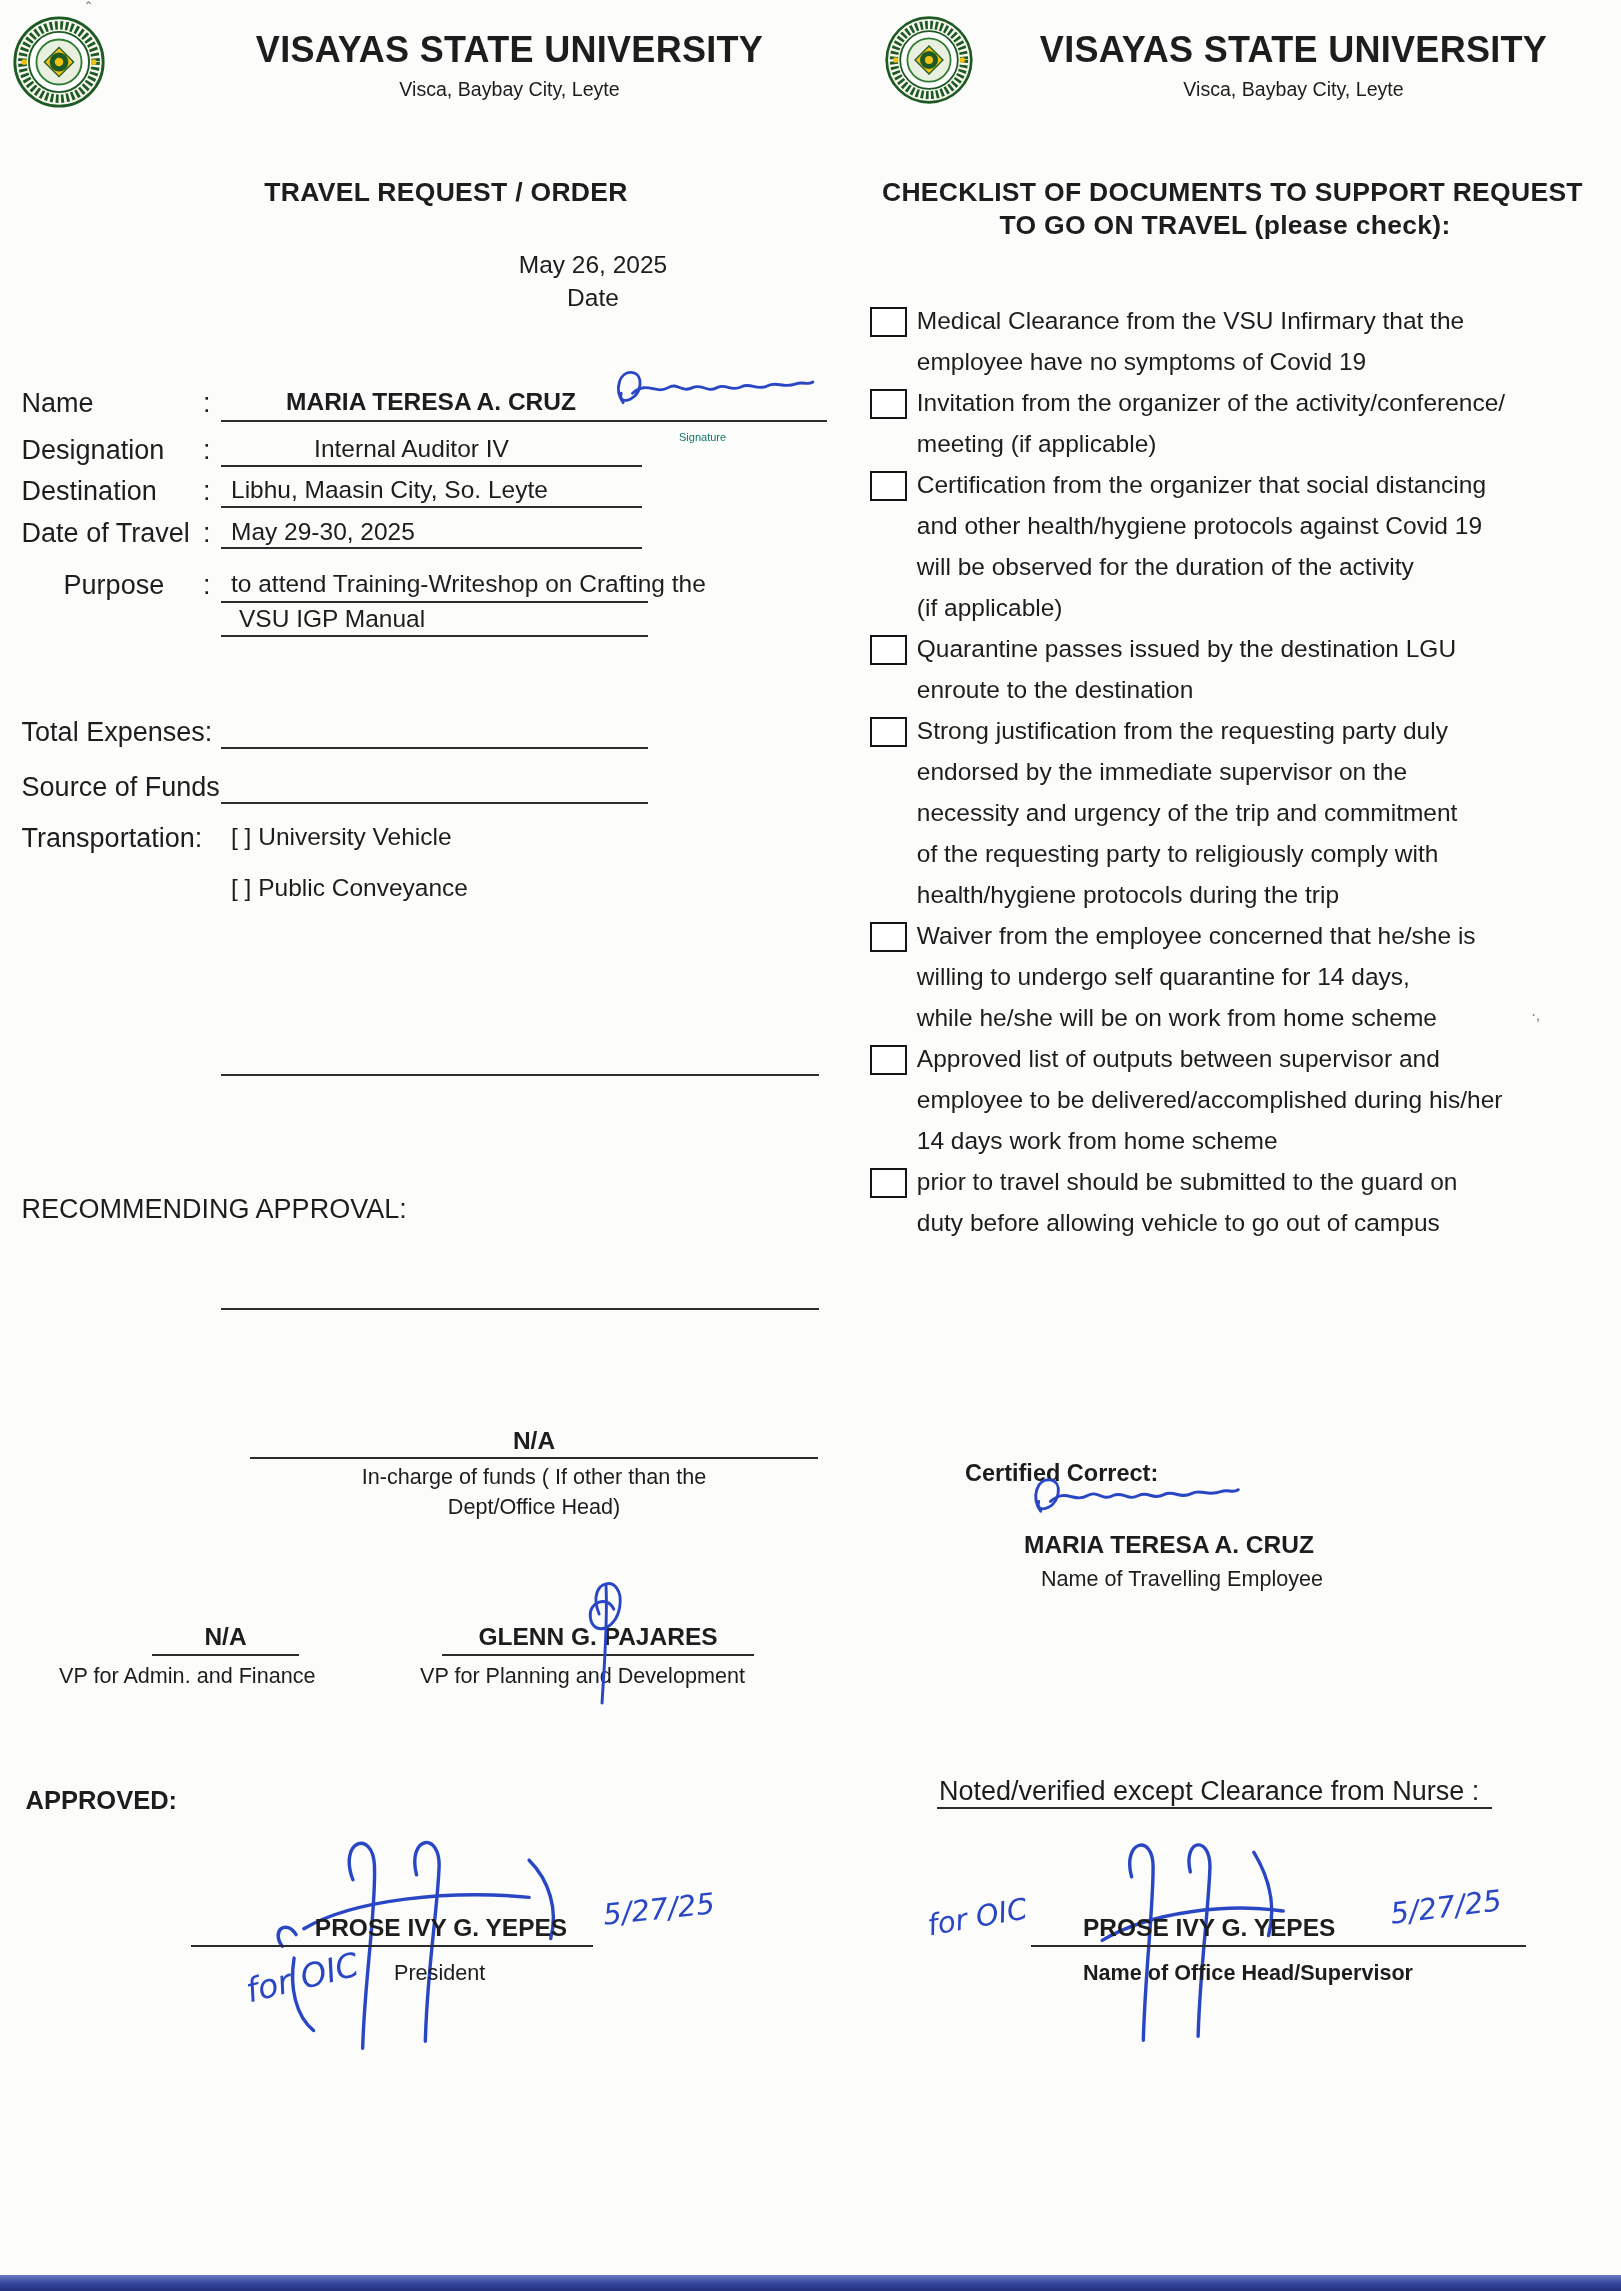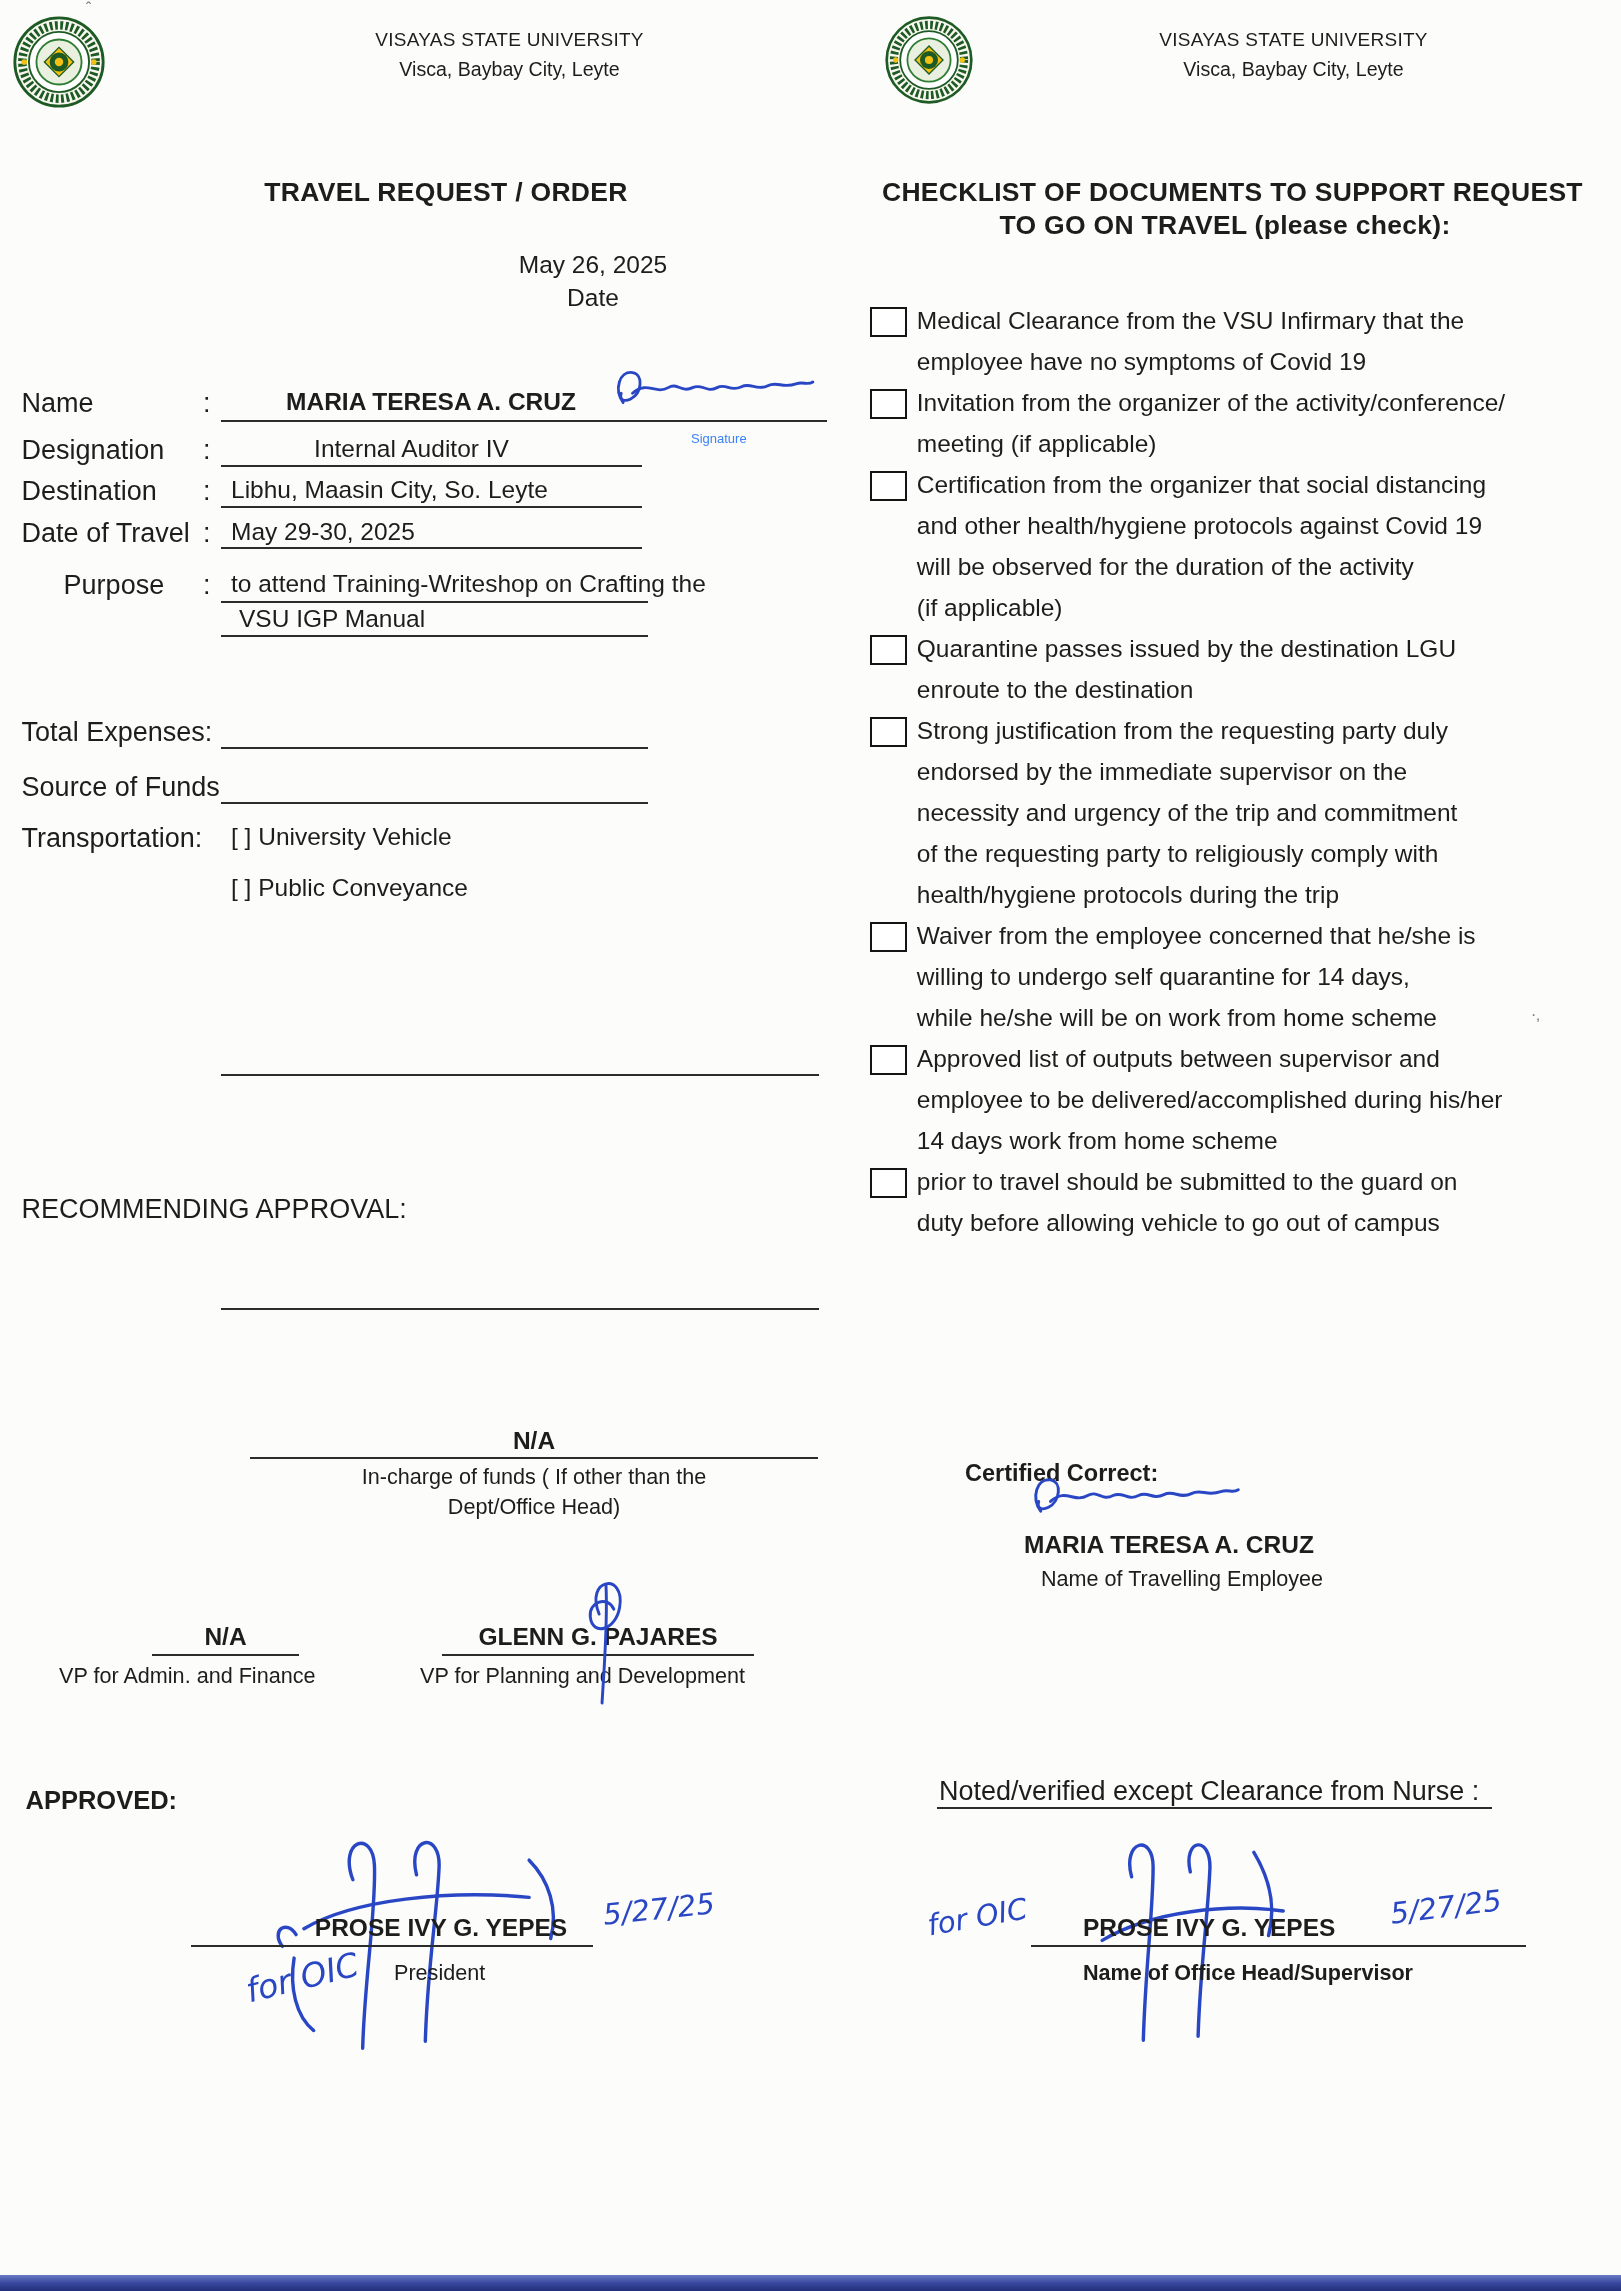--- a/index.html
+++ b/index.html
@@ -2,26 +2,26 @@
 <html><head>
 <meta charset="utf-8">
 <style>
   html,body{margin:0;padding:0;background:#e8e8e8;}
   .page{position:relative;width:1621px;height:2292px;background:#fcfcfa;
         font-family:"Liberation Sans",sans-serif;color:#1d1d1d;overflow:hidden;}
   .abs{position:absolute;}
   .ctr{text-align:center;}
   .b{font-weight:700;}
   .nw{white-space:nowrap;}
-  .univ{font-size:19px;font-weight:400;letter-spacing:0.3px;}
+  .univ{font-size:36px;font-weight:700;letter-spacing:0.3px;}
   .addr{font-size:19.6px;margin-top:6.9px;}
   .h2{font-size:26.5px;font-weight:700;letter-spacing:0.3px;line-height:33px;}
   .lbl{font-size:27px;}
   .val{font-size:24.5px;}
-  .smallcap{font-size:13px;color:#3b82f6;margin-left:12px;}
+  .smallcap{font-size:11px;color:#0f766e;}
   .cap{font-size:21.6px;}
   .rule{position:absolute;height:0;border-bottom:2px solid #2c2c2c;}
   .ink{color:#2946c4;}
   .hand{font-family:"DejaVu Sans",sans-serif;font-style:italic;}
   .sig{position:absolute;pointer-events:none;}
   .sig svg{overflow:visible;}
   .ck-wrap{position:absolute;left:870px;top:300px;width:725px;}
   .ck-item{display:flex;align-items:flex-start;}
   .ckbox{flex:0 0 auto;width:33px;height:26.5px;border:2.9px solid #141414;margin:6.9px 9.8px 0 0;background:#fff;}
   .ck-lines{font-size:24.5px;line-height:41px;}

